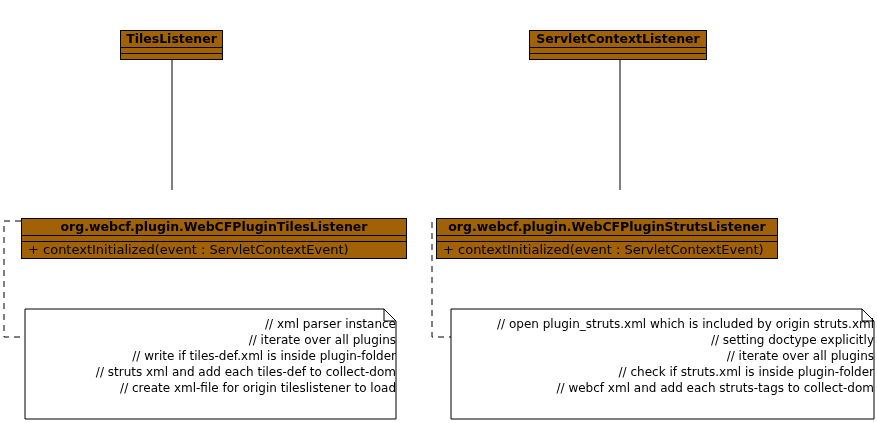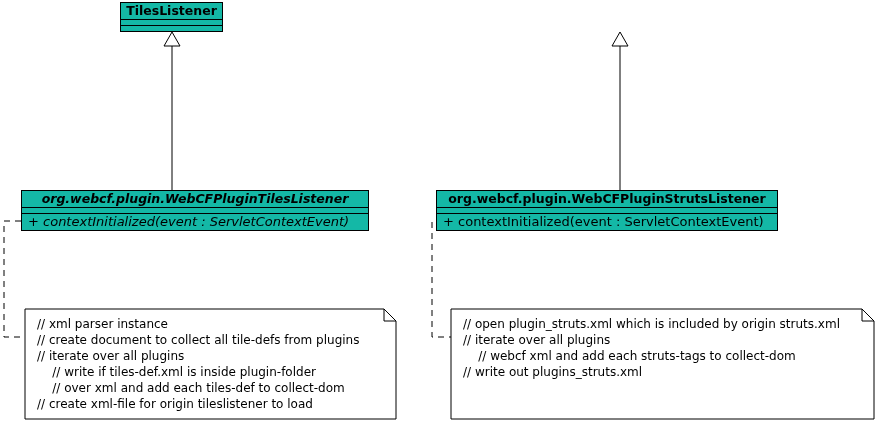--- a/index.html
+++ b/index.html
@@ -16,24 +16,25 @@
     overflow: hidden;
   }
   .edges-svg {
     position: absolute;
     left: 0; top: 0;
     width: 877px; height: 423px;
     z-index: 1;
   }
   .uml-class {
     position: absolute;
-    background: #14b8a6;
+    background: #a16207;
     border: 1px solid #000000;
     z-index: 2;
     box-sizing: border-box;
+    margin-top: 28px;
   }
   .uml-class-title {
     font-weight: bold;
     font-size: 12.5px;
     line-height: 16px;
     text-align: center;
     padding: 0 4px;
     border-bottom: 1px solid #000000;
     white-space: nowrap;
     overflow: hidden;
@@ -51,20 +52,21 @@
     line-height: 16px;
     padding: 0 4px 0 6px;
     white-space: nowrap;
     overflow: hidden;
   }
   .uml-note-text {
     position: absolute;
     z-index: 2;
     padding: 7px 0 0 12px;
     box-sizing: border-box;
+    text-align: right;
   }
   .note-line {
     font-size: 12px;
     line-height: 16px;
     white-space: pre;
     color: #000000;
   }
 </style>
 </head>
 <body>
@@ -89,46 +91,51 @@
     <polygon points="451,309 862,309 874,321 874,419 451,419" fill="#ffffff" stroke="#000000" stroke-width="1"></polygon>
     <polyline points="862,309 862,321 874,321" fill="none" stroke="#000000" stroke-width="1"></polyline>
   </svg>
 
   <div class="uml-class" style="left:120px; top:2px; width:103px;">
     <div class="uml-class-title">TilesListener</div>
     <div class="uml-compartment-empty"></div>
     <div class="uml-compartment-empty"></div>
   </div>
 
+  <div class="uml-class" style="left:529px; top:2px; width:178px;">
+    <div class="uml-class-title">ServletContextListener</div>
+    <div class="uml-compartment-empty"></div>
+    <div class="uml-compartment-empty"></div>
+  </div>
 
-  <div class="uml-class" style="left:21px; top:190px; width:348px;font-style:italic;">
+  <div class="uml-class" style="left:21px; top:190px; width:386px;">
     <div class="uml-class-title">org.webcf.plugin.WebCFPluginTilesListener</div>
     <div class="uml-compartment-empty"></div>
     <div class="uml-compartment-methods">
       <div class="uml-method">+ contextInitialized(event : ServletContextEvent)</div>
     </div>
   </div>
 
   <div class="uml-class" style="left:436px; top:190px; width:342px;">
     <div class="uml-class-title">org.webcf.plugin.WebCFPluginStrutsListener</div>
     <div class="uml-compartment-empty"></div>
     <div class="uml-compartment-methods">
       <div class="uml-method">+ contextInitialized(event : ServletContextEvent)</div>
     </div>
   </div>
 
   <div class="uml-note-text" style="left:25px; top:309px; width:371px; height:110px;">
     <div class="note-line">// xml parser instance</div>
-    <div class="note-line">// create document to collect all tile-defs from plugins</div>
     <div class="note-line">// iterate over all plugins</div>
     <div class="note-line">    // write if tiles-def.xml is inside plugin-folder</div>
-    <div class="note-line">    // over xml and add each tiles-def to collect-dom</div>
+    <div class="note-line">    // struts xml and add each tiles-def to collect-dom</div>
     <div class="note-line">// create xml-file for origin tileslistener to load</div>
   </div>
 
   <div class="uml-note-text" style="left:451px; top:309px; width:423px; height:94px;">
     <div class="note-line">// open plugin_struts.xml which is included by origin struts.xml</div>
+    <div class="note-line">// setting doctype explicitly</div>
     <div class="note-line">// iterate over all plugins</div>
+    <div class="note-line">    // check if struts.xml is inside plugin-folder</div>
     <div class="note-line">    // webcf xml and add each struts-tags to collect-dom</div>
-    <div class="note-line">// write out plugins_struts.xml</div>
   </div>
 
 </div>
 
 </body></html>

